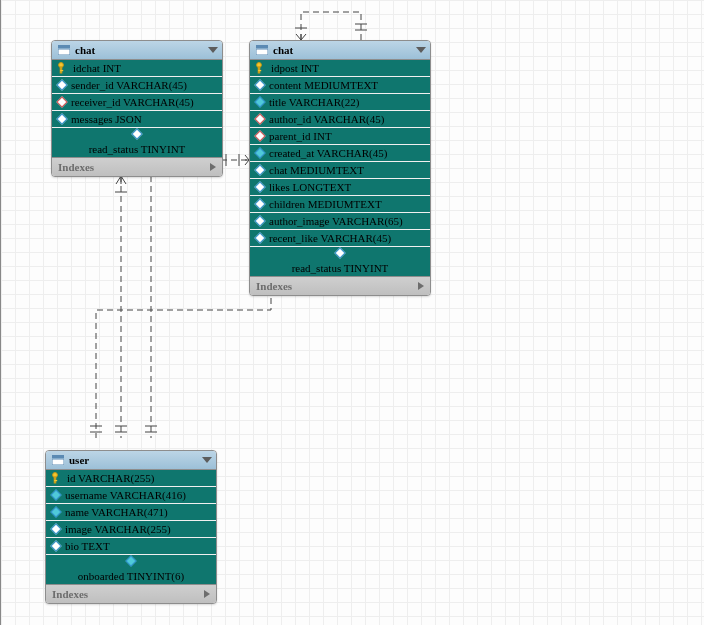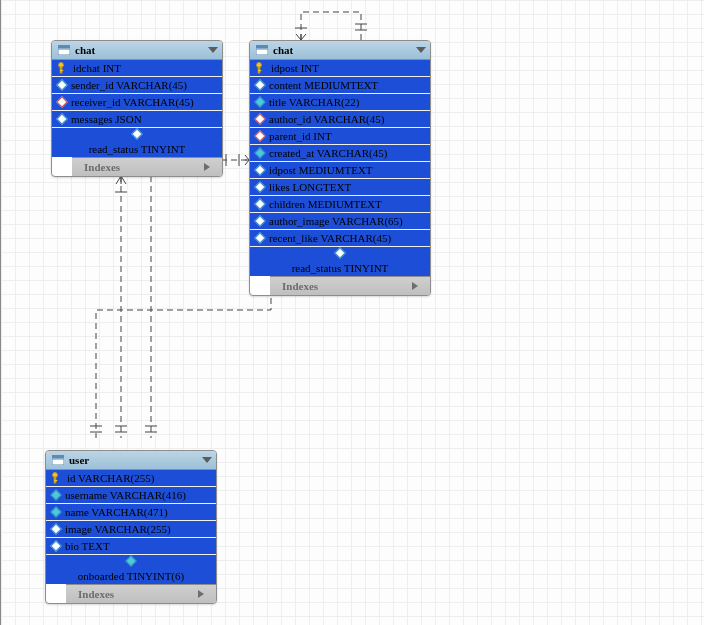--- a/index.html
+++ b/index.html
@@ -66,46 +66,45 @@
     transform: rotate(90deg);
   }
   .rows { }
   .row {
     display: flex;
     align-items: center;
     gap: 5px;
     padding: 2px 6px;
     border-bottom: 1px solid #f0f0f0;
     color: #000;
-    background: #1d4ed8;
+    background: #0f766e;
     white-space: nowrap;
   }
   .row:last-child { border-bottom: none; flex-direction: column; }
   .key-icon { width:10px; height:12px; display:inline-block; }
   .diamond {
     width: 8px; height: 8px;
     transform: rotate(45deg);
     border: 1px solid #2f90c9;
     box-sizing: border-box;
     display: inline-block;
     flex-shrink: 0;
   }
   .diamond.filled { background: #4fc9d9; }
   .diamond.open { background: #fff; }
   .diamond.red { border-color: #d05050; background: #fff; }
   .footer {
     background: linear-gradient(#cfcfcf,#bfbfbf);
     border-top: 1px solid #8d8d8d;
-    padding: 3px 12px;
+    padding: 3px 6px;
     display: flex;
     align-items: center;
     justify-content: space-between;
     color: #6d6d6d;
     font-weight: bold;
-    margin-left: 20px;
   }
   .footer .arrow-right {
     width:0;height:0;
     border-top:4px solid transparent;
     border-bottom:4px solid transparent;
     border-left:6px solid #6d6d6d;
   }
 </style>
 </head>
 <body>
@@ -242,21 +241,21 @@
         <div class="row">
           <span class="diamond red"></span>
           <span>parent_id INT</span>
         </div>
         <div class="row">
           <span class="diamond filled"></span>
           <span>created_at VARCHAR(45)</span>
         </div>
         <div class="row">
           <span class="diamond open"></span>
-          <span>idpost MEDIUMTEXT</span>
+          <span>chat MEDIUMTEXT</span>
         </div>
         <div class="row">
           <span class="diamond open"></span>
           <span>likes LONGTEXT</span>
         </div>
         <div class="row">
           <span class="diamond open"></span>
           <span>children MEDIUMTEXT</span>
         </div>
         <div class="row">

